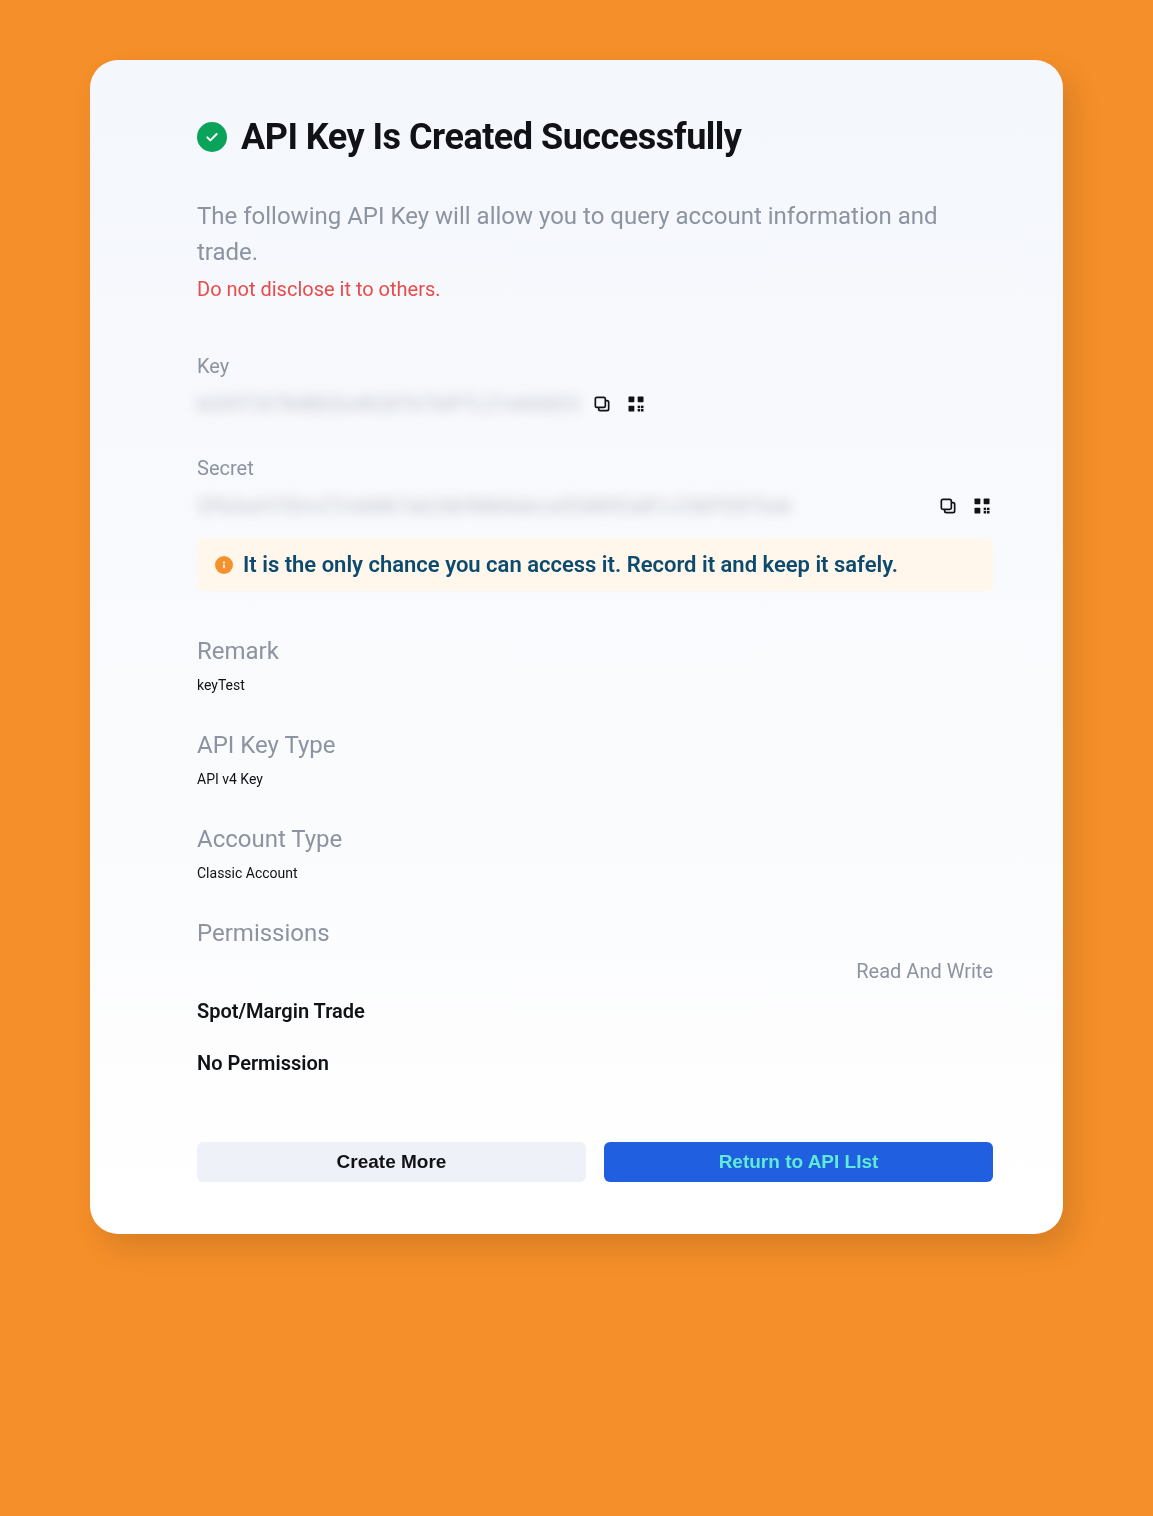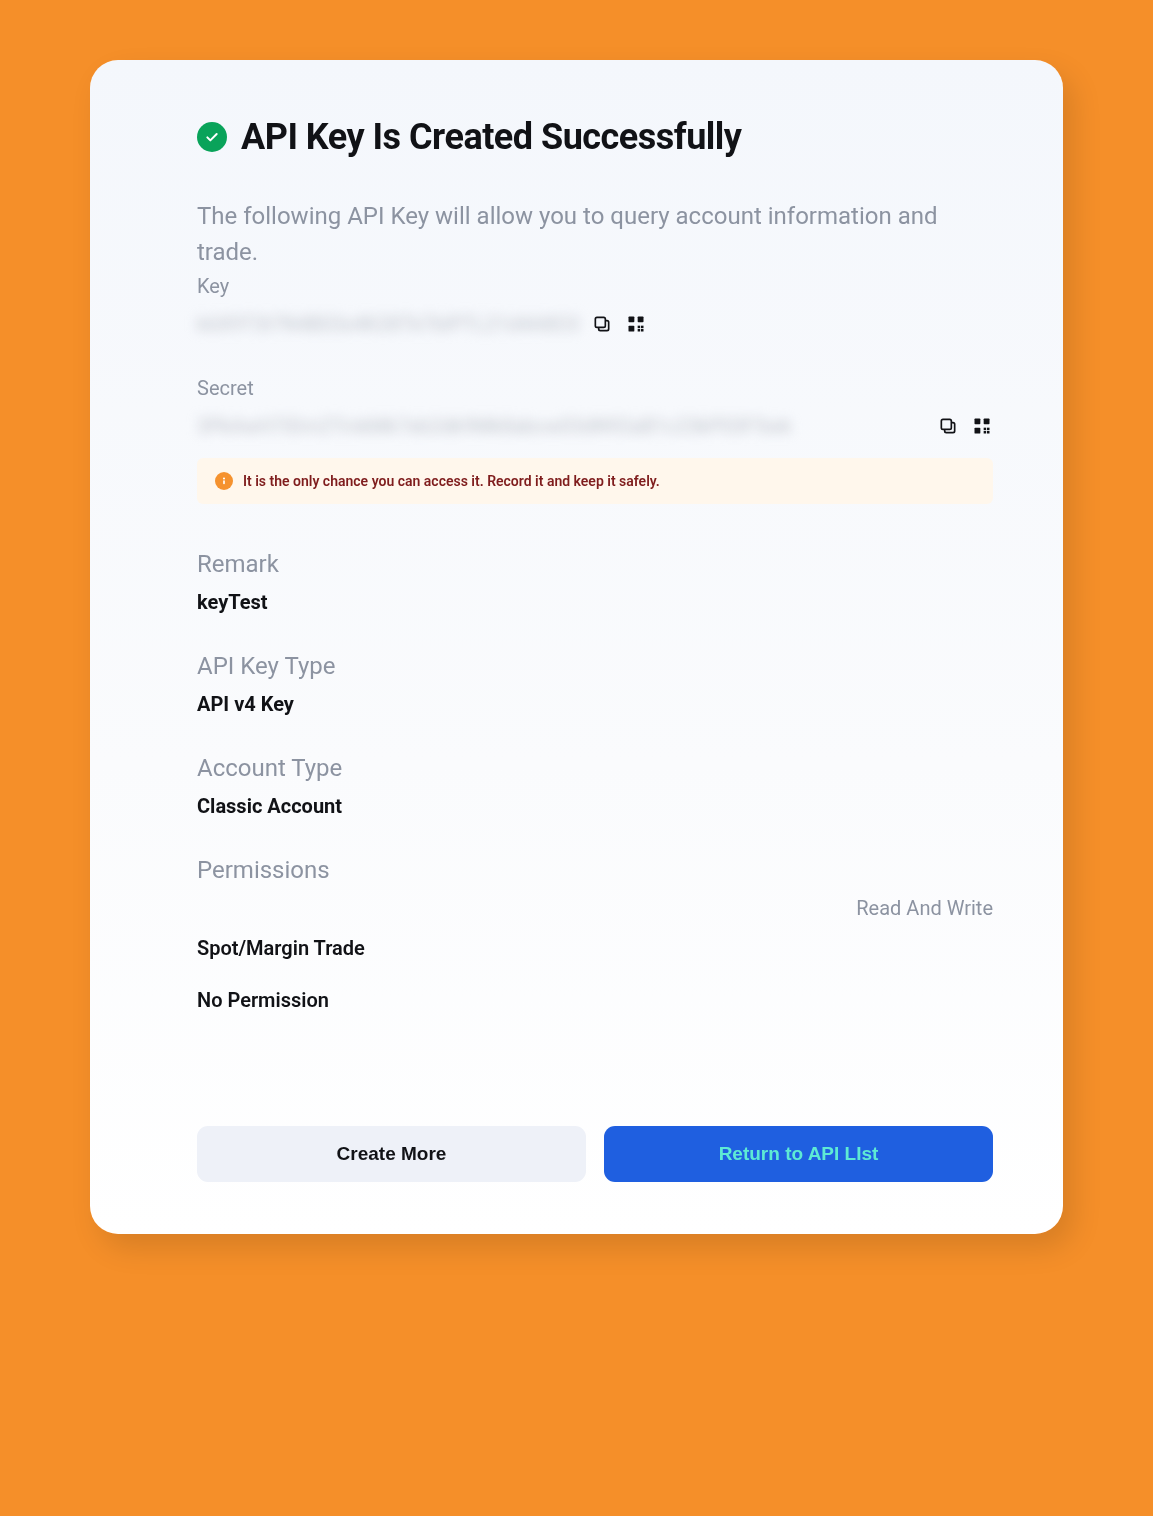--- a/index.html
+++ b/index.html
@@ -87,33 +87,33 @@
     margin-bottom:46px;
   }
   .notice-icon {
     width:18px; height:18px;
     background:#f5922e;
     border-radius:50%;
     display:flex; align-items:center; justify-content:center;
     flex-shrink:0;
   }
   .notice-text {
-    color:#7f1d1d;
-    font-size:14px;
+    color:#0c4a6e;
+    font-size:22px;
     font-weight:600;
   }
   .info-label {
     color:#8c93a1;
     font-size:24px;
     margin-bottom:12px;
   }
   .info-value {
     color:#111216;
-    font-size:20px;
-    font-weight:700;
+    font-size:14px;
+    font-weight:400;
     margin-bottom:38px;
   }
   .perm-sub {
     color:#8c93a1;
     font-size:20px;
     margin-bottom:16px;
     text-align:right;
   }
   .perm-val {
     color:#111216;
@@ -122,22 +122,22 @@
     margin-bottom:28px;
   }
   .button-row {
     display:flex;
     gap:18px;
     margin-top:auto;
     padding-top:20px;
   }
   .btn {
     flex:1;
-    height:56px;
-    border-radius:11px;
+    height:40px;
+    border-radius:6px;
     border:none;
     font-size:19px;
     font-weight:700;
     cursor:pointer;
   }
   .btn-secondary {
     background:#eef1f8;
     color:#111216;
   }
   .btn-primary {
@@ -155,20 +155,21 @@
   <div class="title-row">
     <span class="success-badge">
       <svg width="16" height="16" viewBox="0 0 24 24" fill="none">
           <path d="M5 12.5l4.5 4.5L19 7.5" stroke="#ffffff" stroke-width="3" stroke-linecap="round" stroke-linejoin="round"></path>
         </svg>
     </span>
     <h1 class="title">API Key Is Created Successfully</h1>
   </div>
 
   <p class="desc">The following API Key will allow you to query account information and trade.</p>
+  <p class="warning">Do not disclose it to others.</p>
 
   <div class="field-label">Key</div>
   <div class="field-row key">
     <span class="blur-value">k6X9T3t7N4B03x4K28Tk7bIPTL21d4A8O3</span>
     <span class="icon-btn">
       <svg width="20" height="20" viewBox="0 0 24 24" fill="none">
           <rect x="8" y="8" width="12" height="12" rx="2" stroke="#111216" stroke-width="2"></rect>
           <rect x="4" y="4" width="12" height="12" rx="2" stroke="#111216" stroke-width="2" fill="#f4f7fc"></rect>
         </svg>
     </span>

